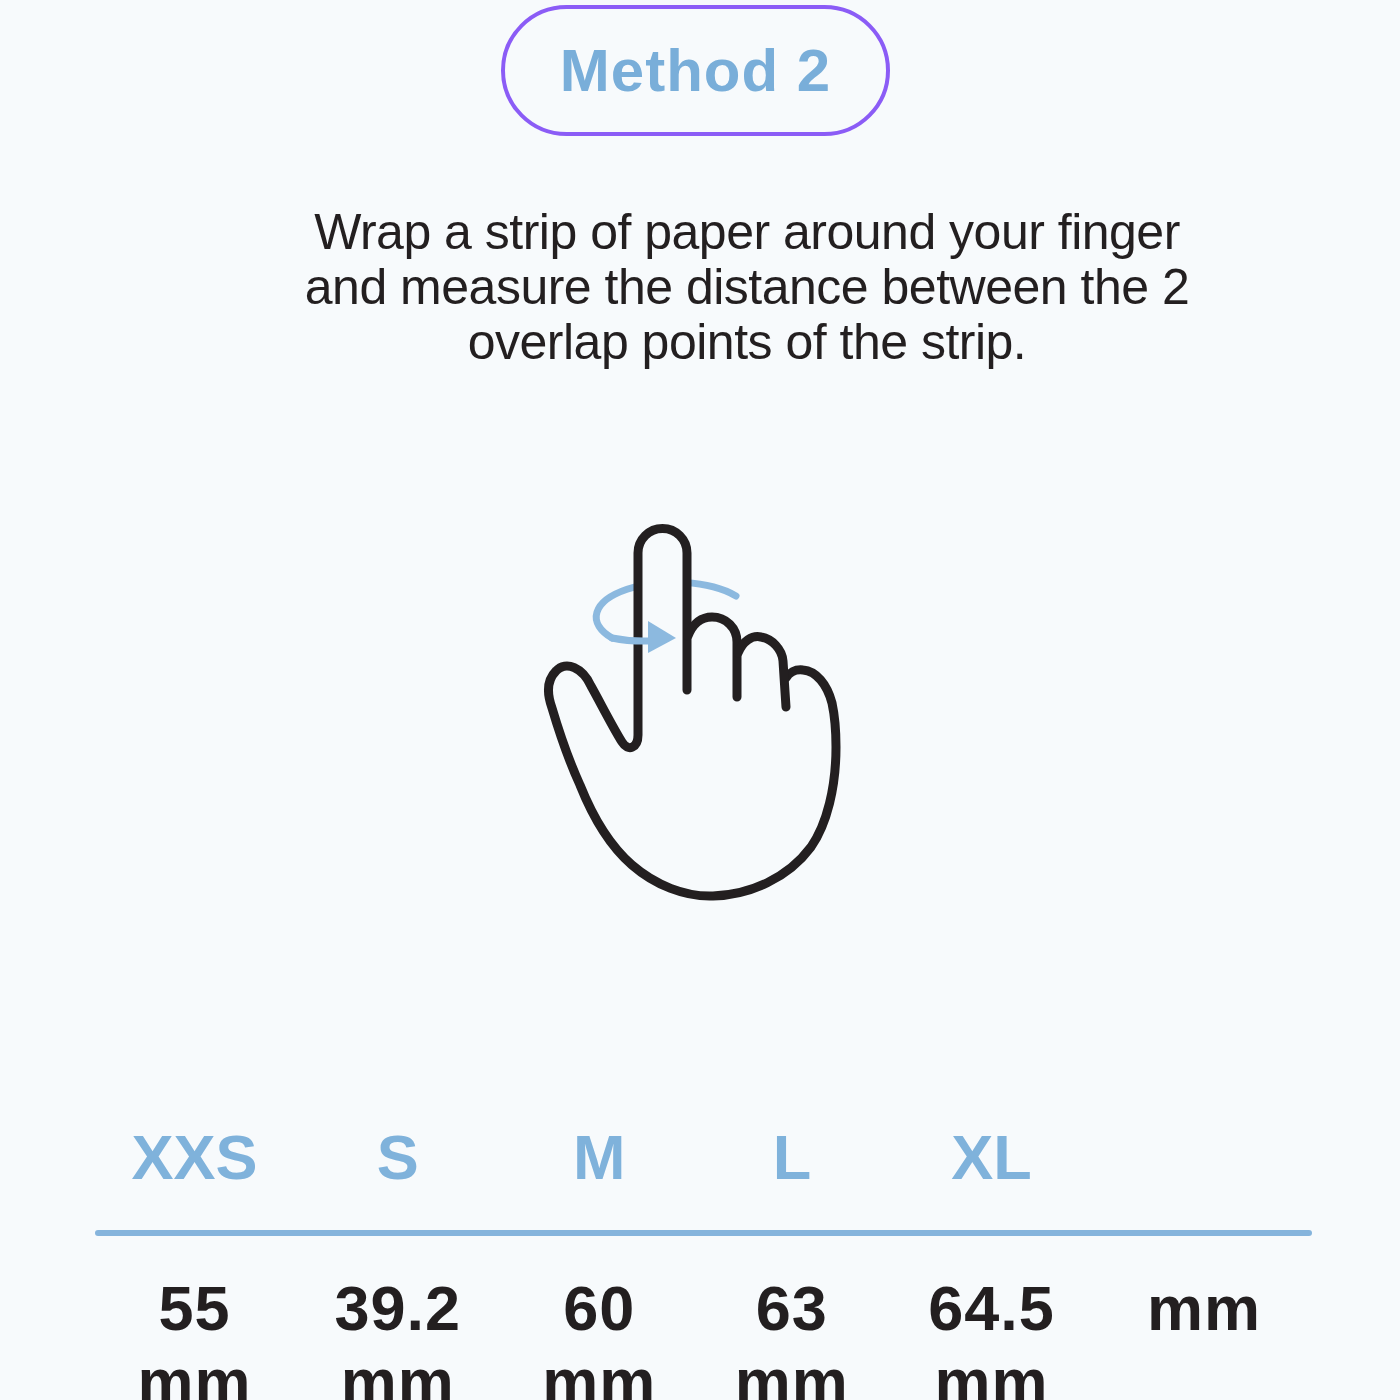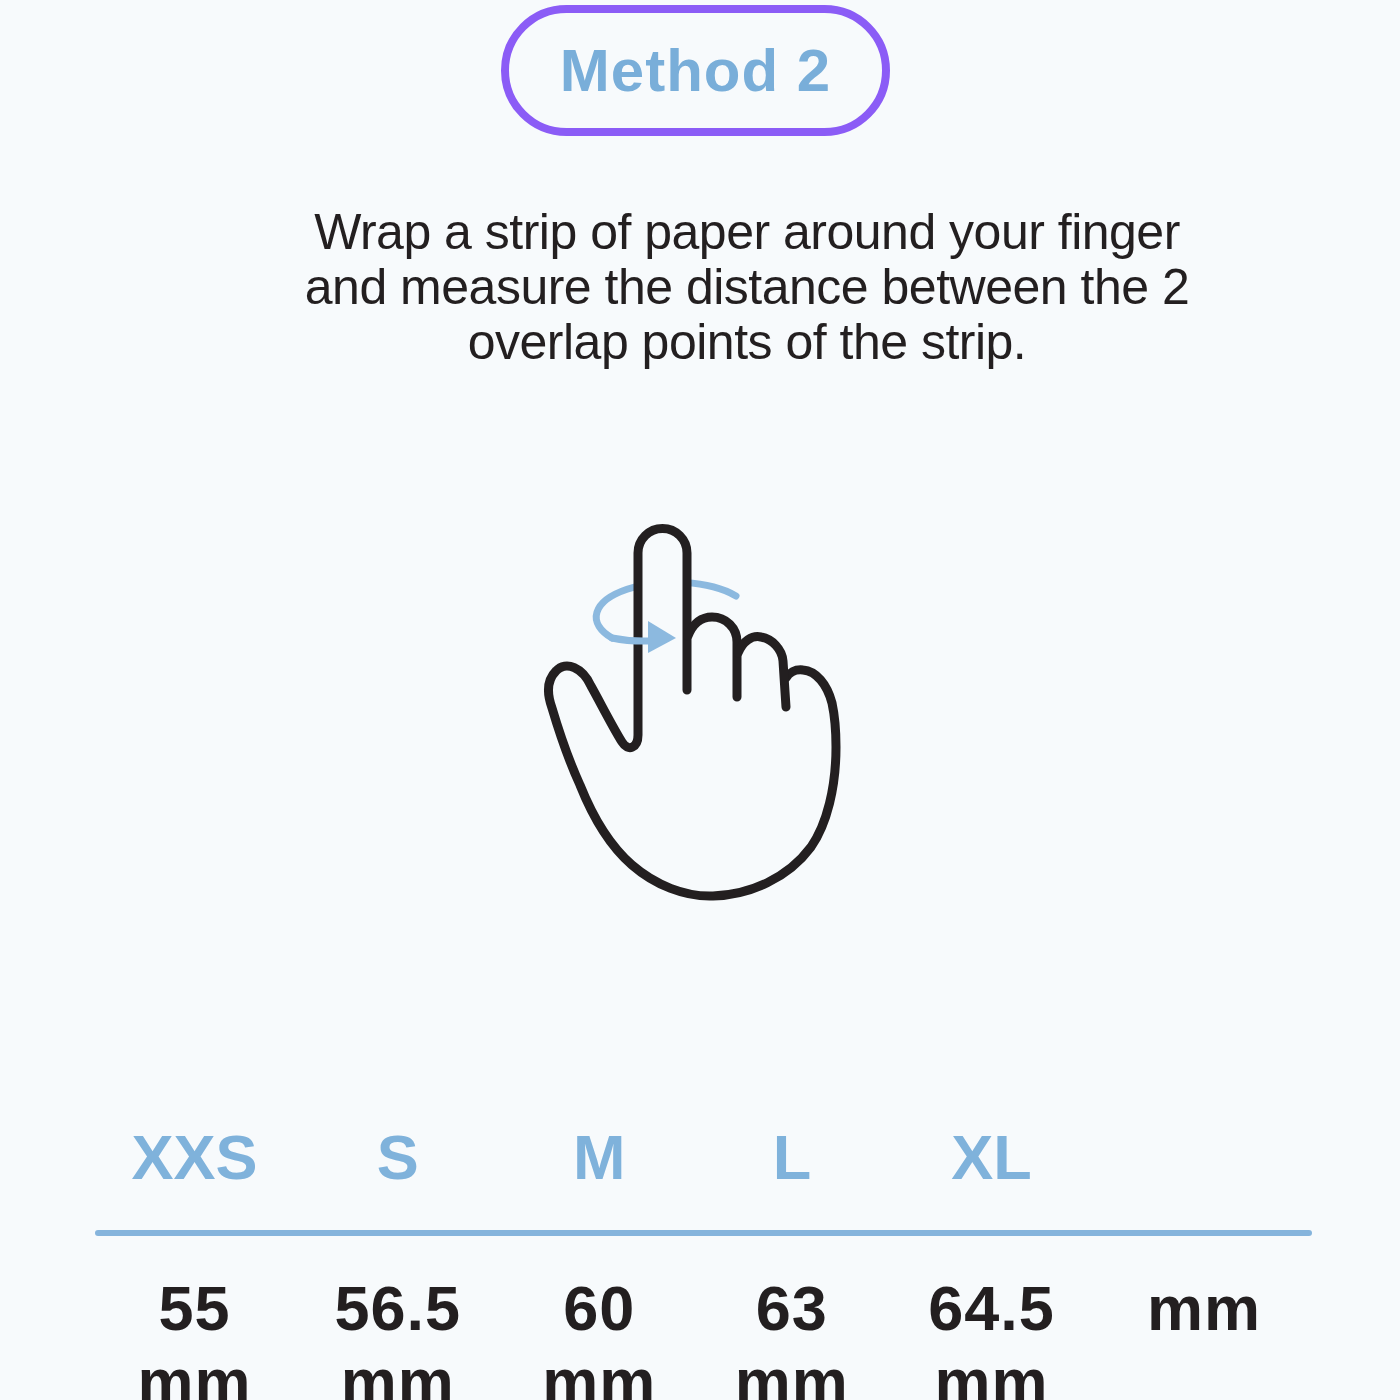--- a/index.html
+++ b/index.html
@@ -4,21 +4,21 @@
 <style>
   html,body{margin:0;padding:0;background:#e9edf0;}
   .canvas{
     position:relative;width:1400px;height:1400px;overflow:hidden;
     background:#f7fafc;
     font-family:"Liberation Sans", sans-serif;
   }
   
   .pill{
     position:absolute;left:501px;top:5px;width:389px;height:131px;
-    box-sizing:border-box;border:8px solid #8b5cf6;border-radius:66px;
+    box-sizing:border-box;border:4px solid #8b5cf6;border-radius:66px;
     display:flex;align-items:center;justify-content:center;
   }
   .pill-label{
     font-size:60px;font-weight:bold;color:#79aed9;letter-spacing:1px;
   }
   
   .instructions{
     position:absolute;left:0;top:205px;width:1494px;
     text-align:center;color:#231f20;
     font-size:50px;line-height:55px;letter-spacing:-0.5px;
@@ -94,21 +94,21 @@
       <div class="cell">L</div>
       <div class="cell">XL</div>
     </div>
     <div class="chart-divider"></div>
     <div class="row values-row">
       <div class="cell">
         <div>55</div>
         <div>mm</div>
       </div>
       <div class="cell">
-        <div>56.5</div>
+        <div>39.2</div>
         <div>mm</div>
       </div>
       <div class="cell">
         <div>60</div>
         <div>mm</div>
       </div>
       <div class="cell">
         <div>63</div>
         <div>mm</div>
       </div>

